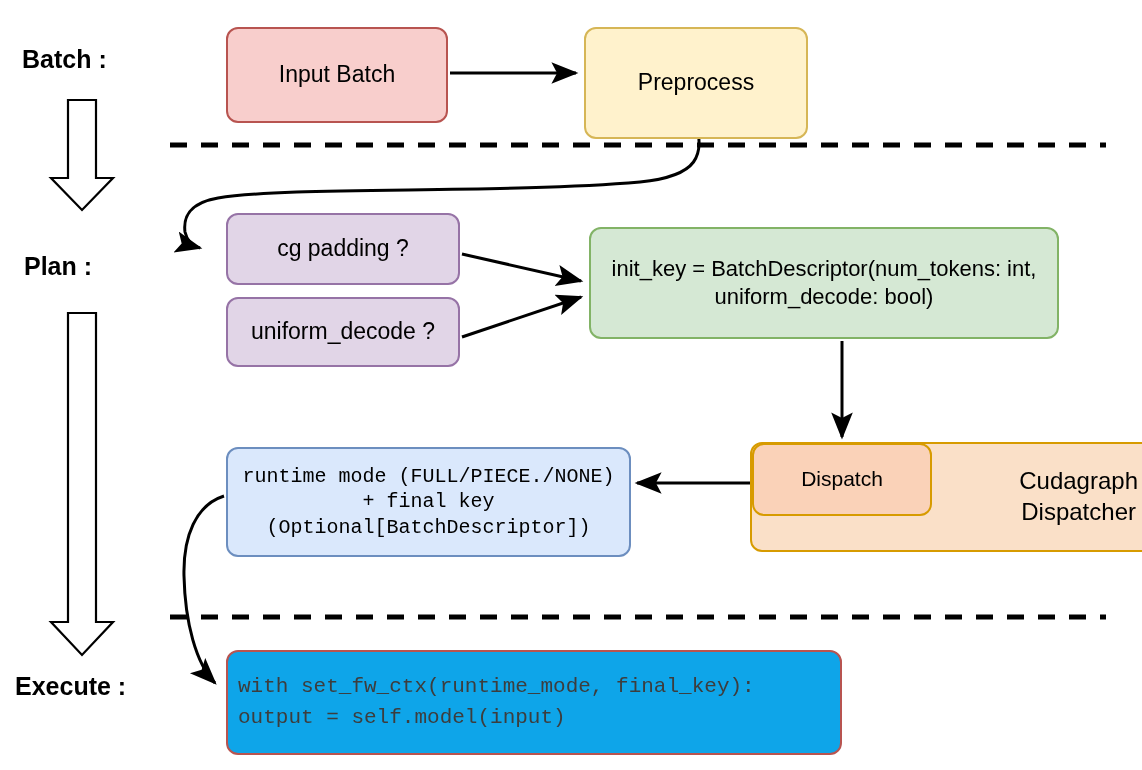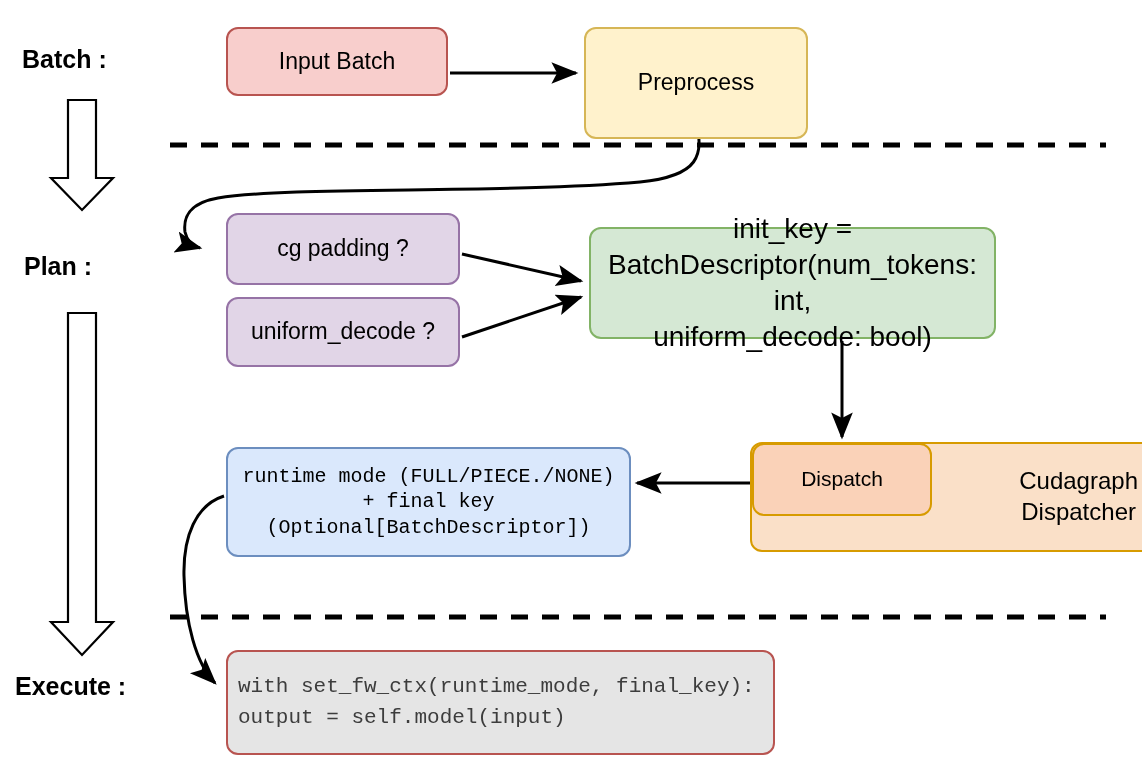--- a/index.html
+++ b/index.html
@@ -111,45 +111,45 @@
 
     <g>
       <path d="M224,496 C196,505 183,536 184,576 C185,622 196,664 215,683" fill="none" stroke="#000000" stroke-width="3" marker-end="url(#ah)"></path>
     </g>
   </svg>
 
   <div class="stage-label" style="left:22px; top:45px;">Batch :</div>
   <div class="stage-label" style="left:24px; top:233px;margin-top:19px;">Plan :</div>
   <div class="stage-label" style="left:15px; top:672px;">Execute :</div>
 
-  <div class="node" style="left:226px; top:27px; width:222px; height:69px;
+  <div class="node" style="left:226px; top:27px; width:222px; height:96px;
               background:#f8cecc; border-color:#b85450; font-size:23px;">Input Batch</div>
 
   <div class="node" style="left:584px; top:27px; width:224px; height:112px;
               background:#fff2cc; border-color:#d6b656; font-size:23px;">Preprocess</div>
 
   <div class="node" style="left:226px; top:213px; width:234px; height:72px;
               background:#e1d5e7; border-color:#9673a6; font-size:23px;">cg padding ?</div>
 
   <div class="node" style="left:226px; top:297px; width:234px; height:70px;
               background:#e1d5e7; border-color:#9673a6; font-size:23px;">uniform_decode ?</div>
 
-  <div class="node" style="left:589px; top:227px; width:407px; height:112px;
-              background:#d5e8d4; border-color:#82b366; font-size:28px;">init_key = BatchDescriptor(num_tokens: int,
+  <div class="node" style="left:589px; top:227px; width:470px; height:112px;
+              background:#d5e8d4; border-color:#82b366; font-size:22px;">init_key = BatchDescriptor(num_tokens: int,
 uniform_decode: bool)</div>
 
   <div class="node" style="left:750px; top:442px; width:412px; height:110px;
               background:#fae0c8; border-color:#d79b00; font-size:24px;
               justify-content:flex-end; padding-right:22px;">Cudagraph
 Dispatcher</div>
 
   <div class="node" style="left:752px; top:443px; width:180px; height:73px;
               background:#fad2b8; border-color:#d79b00; font-size:21px;">Dispatch</div>
 
   <div class="node" style="left:226px; top:447px; width:405px; height:110px;
               background:#dae8fc; border-color:#6c8ebf; font-size:20px;font-family:Liberation Mono, monospace;">runtime mode (FULL/PIECE./NONE)
 + final key (Optional[BatchDescriptor])</div>
 
-  <div class="node code-node" style="left:226px; top:650px; width:549px; height:105px;
-              background:#e5e5e5; border-color:#b85450;">with set_fw_ctx(runtime_mode, final_key):
+  <div class="node code-node" style="left:226px; top:650px; width:616px; height:105px;
+              background:#0ea5e9; border-color:#b85450;">with set_fw_ctx(runtime_mode, final_key):
     output = self.model(input)</div>
 
 </div>
 
 </body></html>

